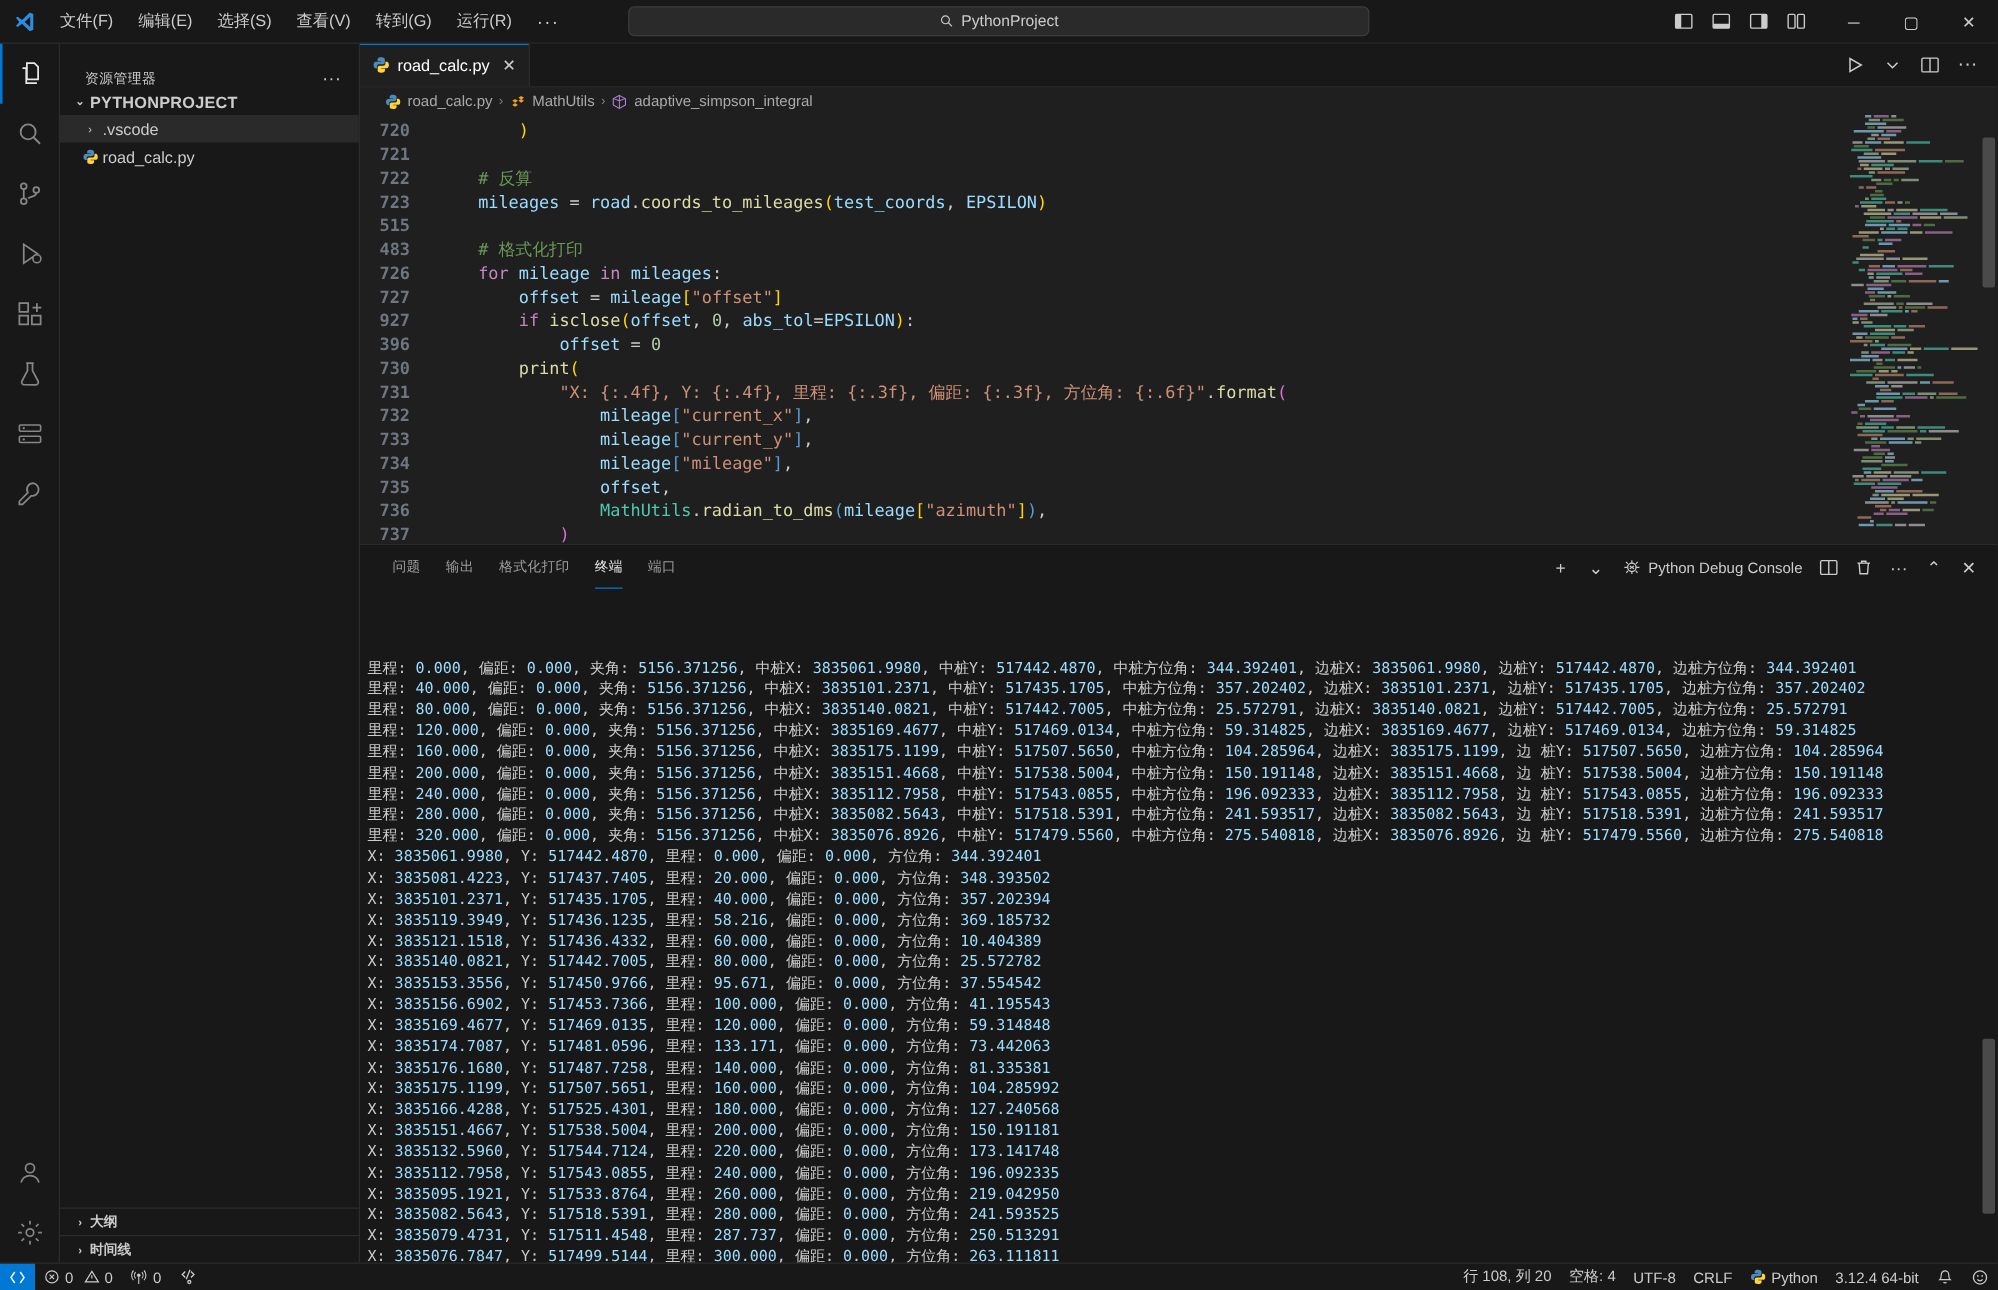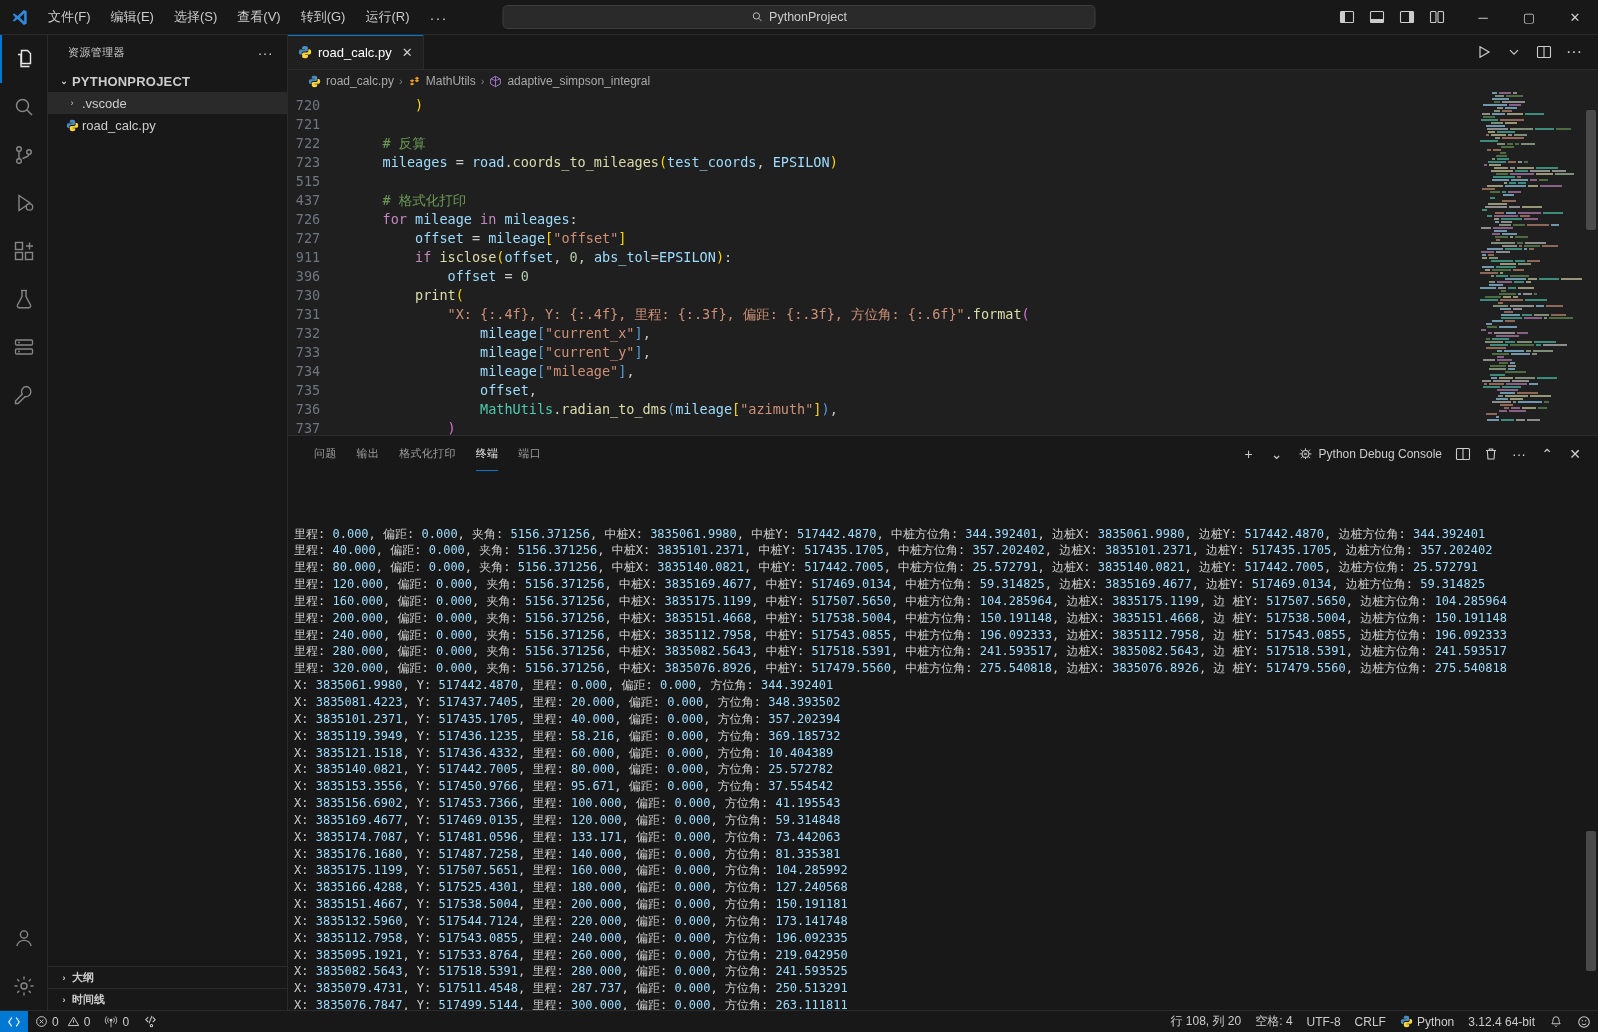--- a/index.html
+++ b/index.html
@@ -55,21 +55,21 @@
     content:''; position:absolute; left:0; top:0; bottom:0; width:2px; background:#0078d4;
   }
   .act-spacer { flex: 1; }
 
   
   .sidebar {
     width: 240px; background: #181818; border-right: 1px solid #2b2b2b;
     display: flex; flex-direction: column; flex: 0 0 240px;
   }
   .side-header {
-    height: 35px; display: flex; align-items: center; padding: 0 8px 0 20px;
+    height: 35px; display: flex; align-items: flex-end; padding: 0 8px 0 20px;
     font-size: 11px; color: #cccccc; letter-spacing: .4px;
   }
   .side-header .dots { margin-left: auto; font-size: 14px; color:#cccccc; padding: 0 6px;}
   .tree-root {
     height: 22px; display: flex; align-items: center; padding-left: 8px;
     font-size: 13px; font-weight: bold; color: #cccccc; letter-spacing:.2px;
   }
   .chev { width: 16px; display: inline-flex; align-items:center; justify-content:center; font-size: 9px; color:#cccccc;}
   .tree-item {
     height: 22px; display: flex; align-items: center; font-size: 13px; color: #cccccc;
@@ -102,21 +102,21 @@
   .breadcrumb {
     height: 22px; display: flex; align-items: center; gap: 5px; padding-left: 20px;
     font-size: 12px; color: #a9a9a9; background: #1f1f1f;
   }
   .bc-sep { color: #808080; font-size: 11px; }
   .bc-text { color: #a9a9a9; }
 
   
   .editor { flex: 1; position: relative; background: #1f1f1f; overflow: hidden; min-height: 0; }
   .code-area { display: flex; font-family: "DejaVu Sans Mono", monospace; font-size: 13.5px; line-height: 19px; padding-top: 4px;}
-  .gutter { width: 62px; flex: 0 0 62px; text-align: center; padding-right: 22px; color: #6e7681; user-select:none;}
+  .gutter { width: 62px; flex: 0 0 62px; text-align: right; padding-right: 22px; color: #6e7681; user-select:none;font-weight:bold;}
   .gutter div { height: 19px; }
   .codelines { flex: 1; white-space: pre; position: relative; }
   .codelines div { height: 19px; }
   .minimap {
     position: absolute; right: 14px; top: 0; width: 108px; bottom: 0;
     opacity: .75;
   }
   .mm-line { height: 2px; margin-bottom: 1px; }
   .editor-scrollbar {
     position:absolute; right:0; top:0; width:14px; bottom:0;
@@ -405,24 +405,24 @@
       </div>
 
       <div class="editor">
         <div class="code-area">
           <div class="gutter" id="gutter">
               <div>720</div>
               <div>721</div>
               <div>722</div>
               <div>723</div>
               <div>515</div>
-              <div>437</div>
+              <div>483</div>
               <div>726</div>
               <div>727</div>
-              <div>911</div>
+              <div>927</div>
               <div>396</div>
               <div>730</div>
               <div>731</div>
               <div>732</div>
               <div>733</div>
               <div>734</div>
               <div>735</div>
               <div>736</div>
               <div>737</div>
             </div>

